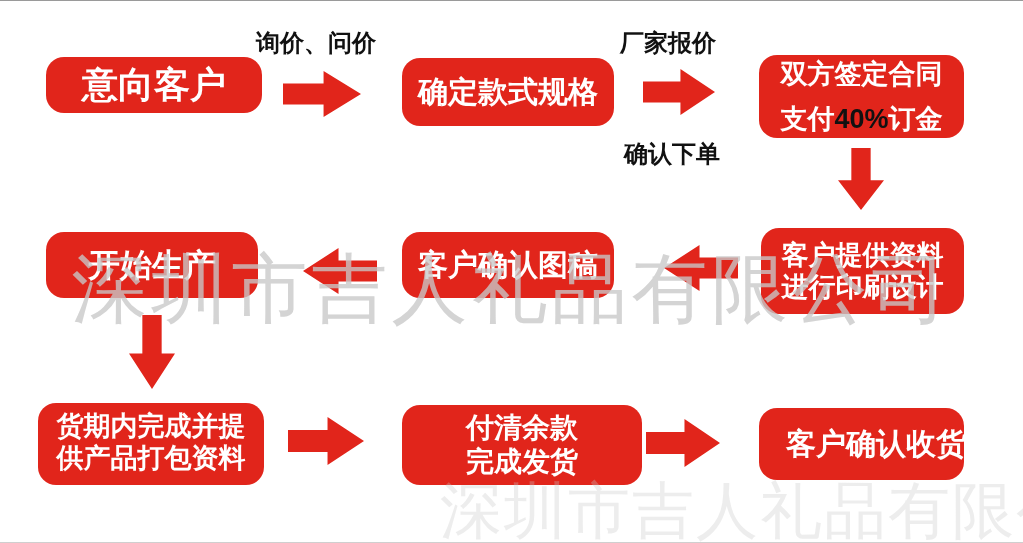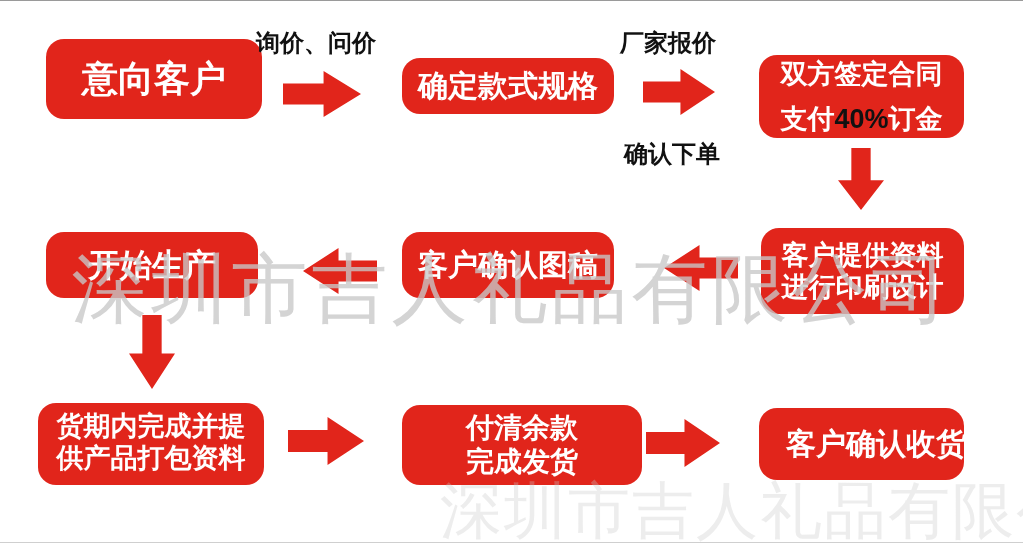--- a/index.html
+++ b/index.html
@@ -65,22 +65,22 @@
     left:440px;top:468px;
     font-size:62px;
     letter-spacing:2px;
     color:var(--wm);
     opacity:0.32;
     white-space:nowrap;
     z-index:6;
     pointer-events:none;
   }
   
-  .b1{left:46px;top:38px;width:216px;height:80px;font-size:36px;}
-  .b2{left:402px;top:57px;width:212px;height:56px;font-size:30px;}
+  .b1{left:46px;top:56px;width:216px;height:56px;font-size:36px;}
+  .b2{left:402px;top:57px;width:212px;height:68px;font-size:30px;}
   .b3{left:759px;top:54px;width:205px;height:83px;font-size:27px;gap:12px;}
   .b4{left:761px;top:227px;width:203px;height:86px;font-size:27px;}
   .b5{left:402px;top:231px;width:212px;height:66px;font-size:30px;}
   .b6{left:46px;top:231px;width:212px;height:66px;font-size:32px;}
   .b7{left:38px;top:402px;width:226px;height:82px;font-size:27px;font-family:Liberation Mono, monospace;}
   .b8{left:402px;top:404px;width:240px;height:80px;font-size:28px;}
   .b9{left:759px;top:407px;width:205px;height:72px;font-size:30px;padding-left:29px;}
   .ar1{left:283px;top:70px;width:78px;height:46px;}
   .ar2{left:643px;top:68px;width:72px;height:46px;}
   .ad1{left:838px;top:147px;width:46px;height:62px;}

